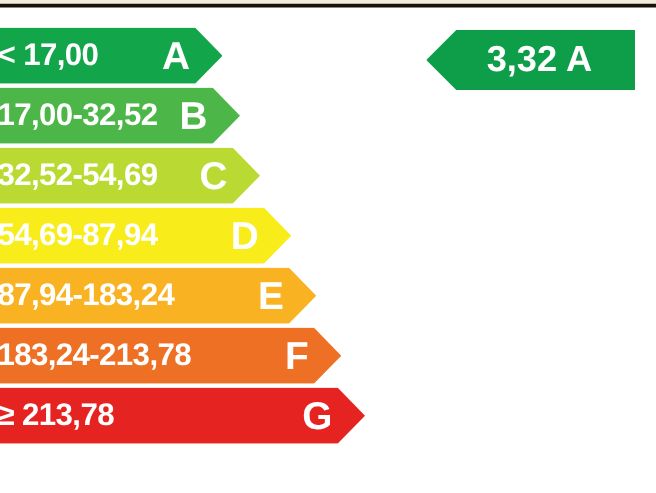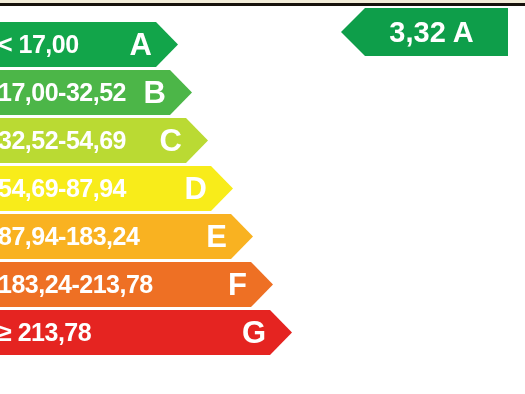--- a/index.html
+++ b/index.html
@@ -64,21 +64,21 @@
     font-size: 31px;
     font-weight: bold;
     line-height: 1;
     margin-left: 14px;
   }
 
   
   #marker {
     position: absolute;
     left: 341px;
-    top: 8px;
+    top: 24px;
     width: 167px;
     height: 48px;
     display: flex;
     align-items: center;
     justify-content: center;
     -webkit-clip-path: polygon(24px 0, 100% 0, 100% 100%, 24px 100%, 0 50%);
     clip-path: polygon(24px 0, 100% 0, 100% 100%, 24px 100%, 0 50%);
   }
   #marker-label {
     color: #ffffff;

